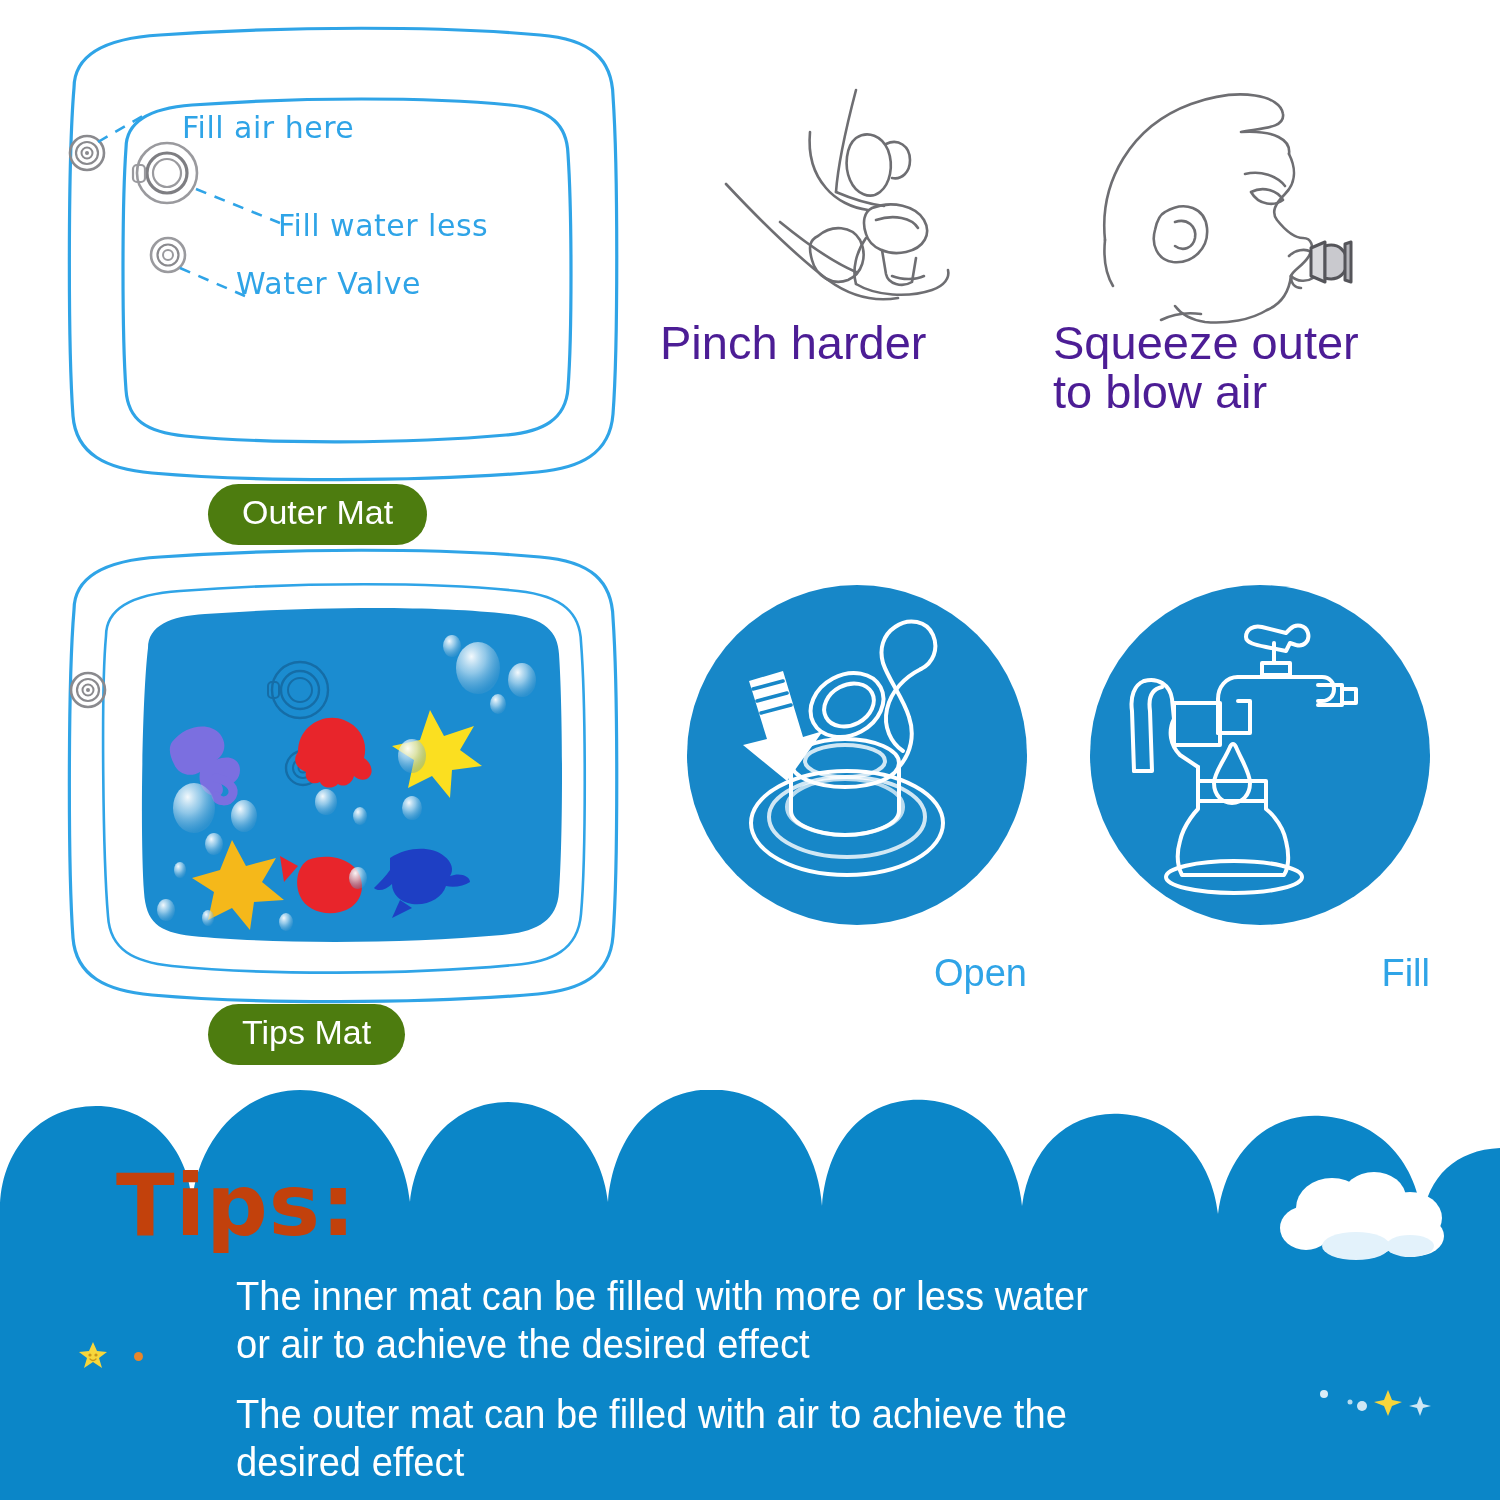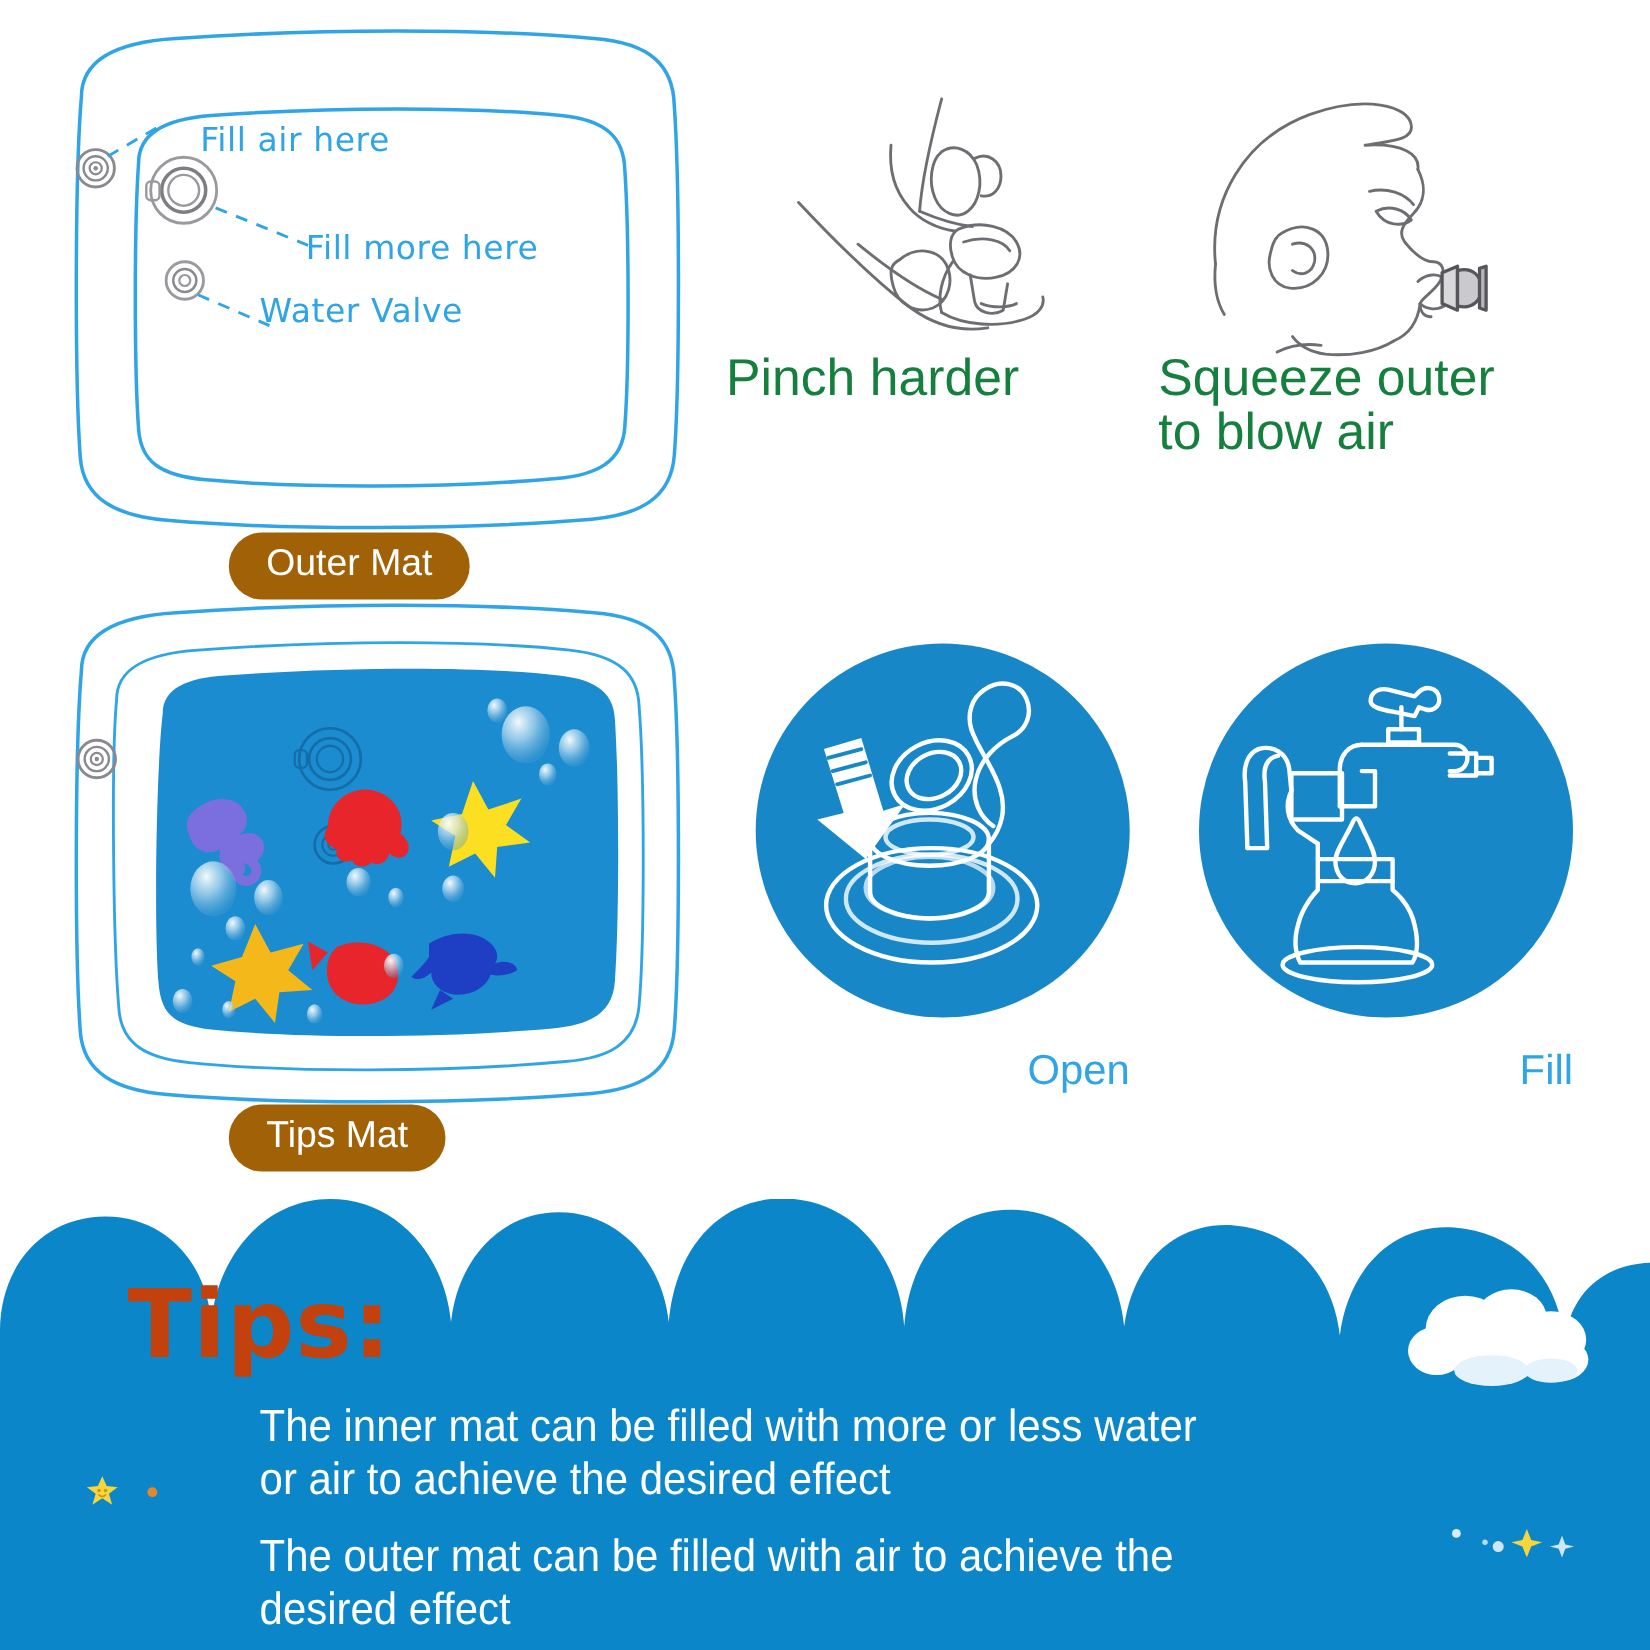--- a/index.html
+++ b/index.html
@@ -40,38 +40,38 @@
     letter-spacing: 0.5px;
     white-space: nowrap;
   }
   #label-fill-air   { left: 142px; top: 92px; }
   #label-fill-water { left: 238px; top: 190px; }
   #label-water-valve{ left: 196px; top: 248px; }
 
   
   .pill {
     position: absolute;
-    background: #a16207;
+    background: #4d7c0f;
     color: #ffffff;
     border-radius: 40px;
     font-size: 34px;
     padding: 9px 34px 13px 34px;
     white-space: nowrap;
     font-family: "Liberation Sans", sans-serif;
   }
   #badge-outer-mat { left: 208px; top: 484px; }
   #badge-inner-mat { left: 208px; top: 1004px; }
 
   
   #pinch-panel   { left: 660px; top: 80px;  width: 380px; height: 330px; }
   #squeeze-panel { left: 1045px; top: 70px; width: 420px; height: 360px; }
 
   .sketch-caption {
     position: absolute;
-    color: #15803d;
+    color: #4c1d95;
     font-size: 47px;
     line-height: 1.05;
     white-space: pre;
     font-family: "Liberation Sans", sans-serif;
   }
   #caption-pinch   { left: 660px;  top: 318px; }
   #caption-squeeze { left: 1053px; top: 318px; }
 
   
   .step-circle {
@@ -168,21 +168,21 @@
         <circle cx="128" cy="237" r="10.5" fill="none" stroke="#8A8A8E" stroke-width="2.2"></circle>
         <circle cx="128" cy="237" r="5" fill="none" stroke="#9A9A9E" stroke-width="2"></circle>
       </g>
 
       <path d="M58,124 L108,95" fill="none" stroke="#2FA4E7" stroke-width="2.6" stroke-dasharray="11 9"></path>
       <path d="M156,171 L240,205" fill="none" stroke="#2FA4E7" stroke-width="2.6" stroke-dasharray="11 9"></path>
       <path d="M140,250 L205,278" fill="none" stroke="#2FA4E7" stroke-width="2.6" stroke-dasharray="11 9"></path>
     </svg>
 
     <span class="callout-label" id="label-fill-air">Fill air here</span>
-    <span class="callout-label" id="label-fill-water">Fill more here</span>
+    <span class="callout-label" id="label-fill-water">Fill water less</span>
     <span class="callout-label" id="label-water-valve">Water Valve</span>
   </div>
 
   <span class="pill" id="badge-outer-mat">Outer Mat</span>
 
   <div class="abs" id="inner-mat-panel">
     <svg class="mat-svg" viewBox="0 0 600 470">
       <defs>
         <radialGradient id="bubbleGrad" cx="35%" cy="28%" r="72%">
           <stop offset="0%" stop-color="#ffffff" stop-opacity="0.95"></stop>

